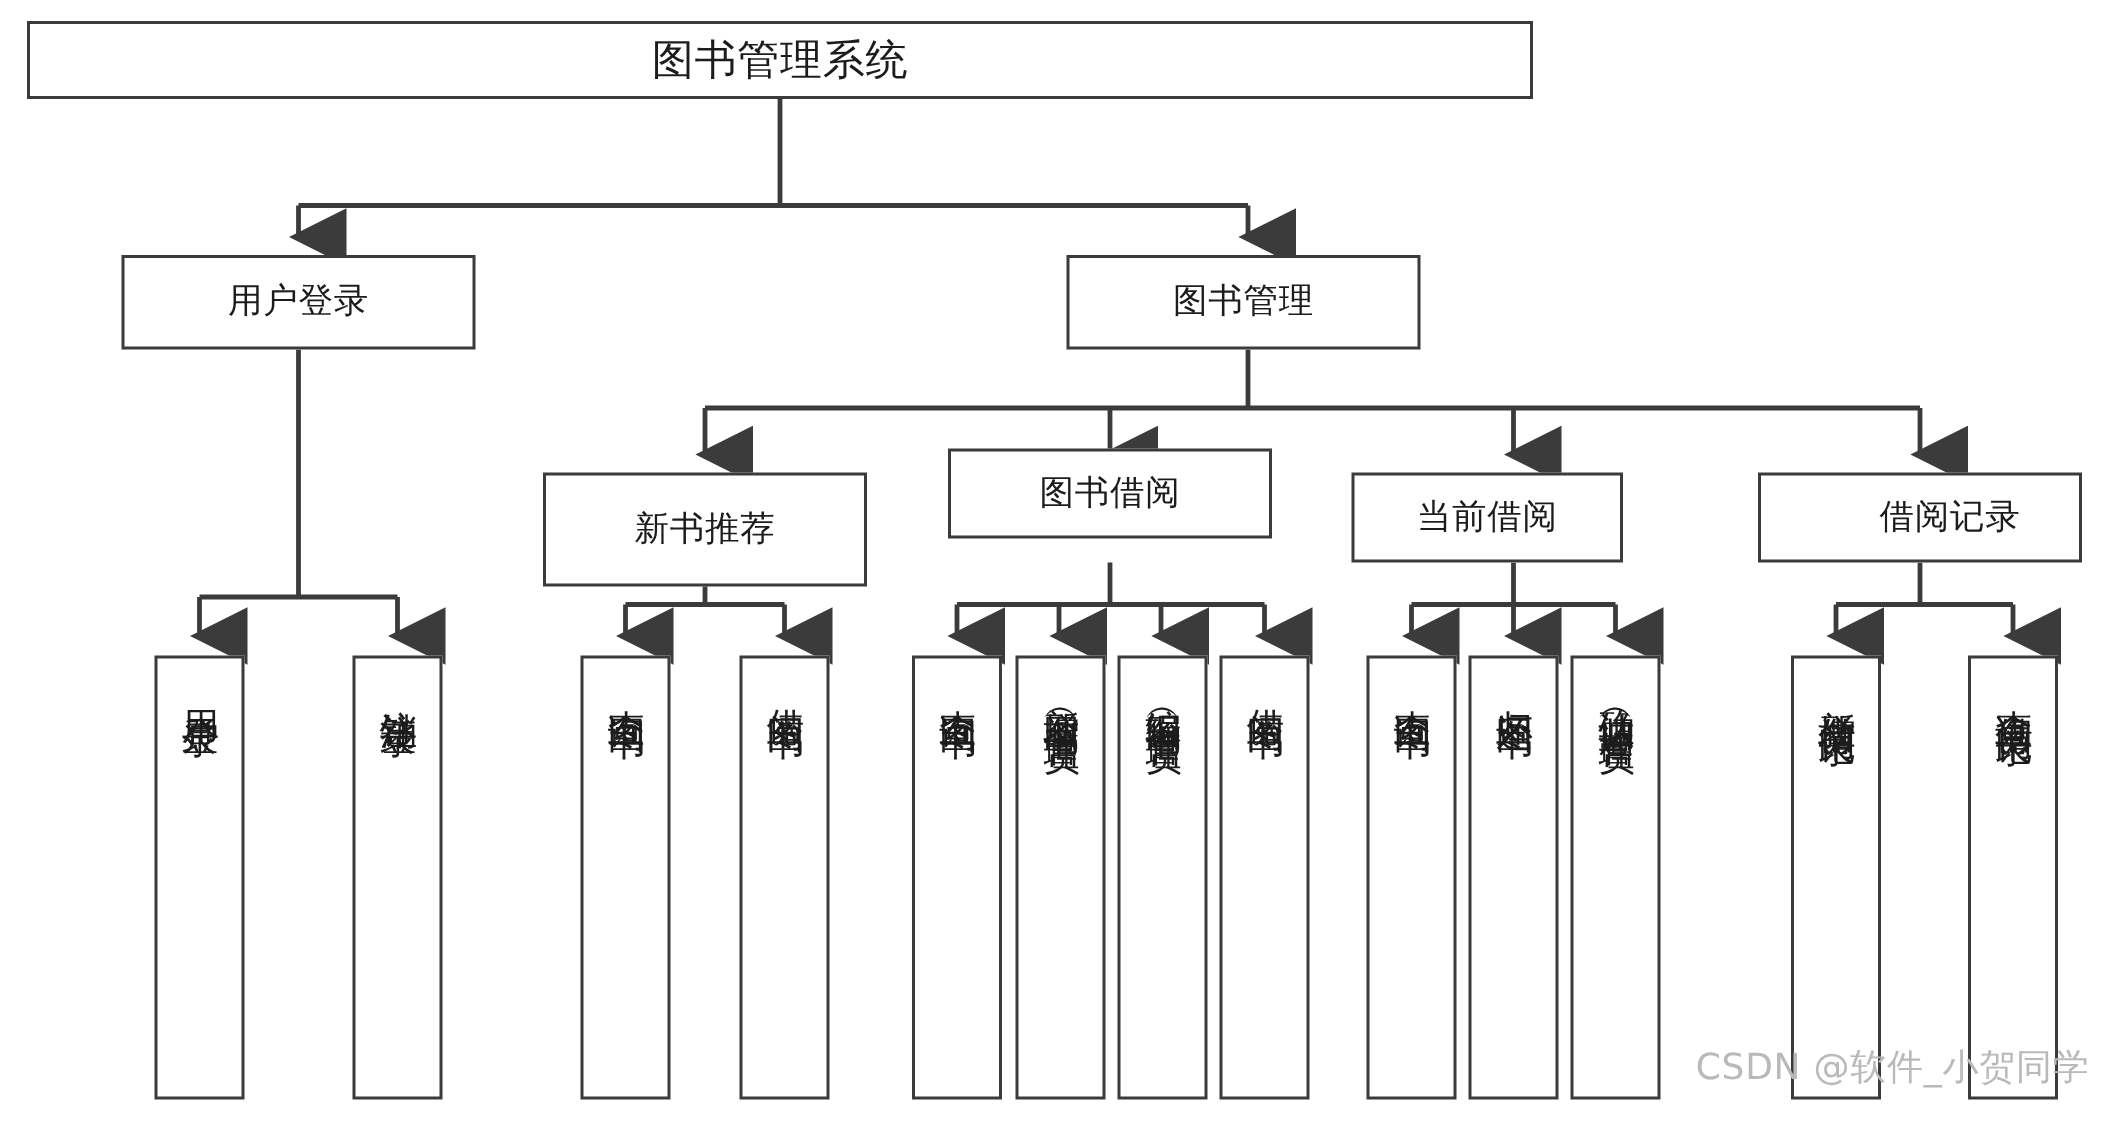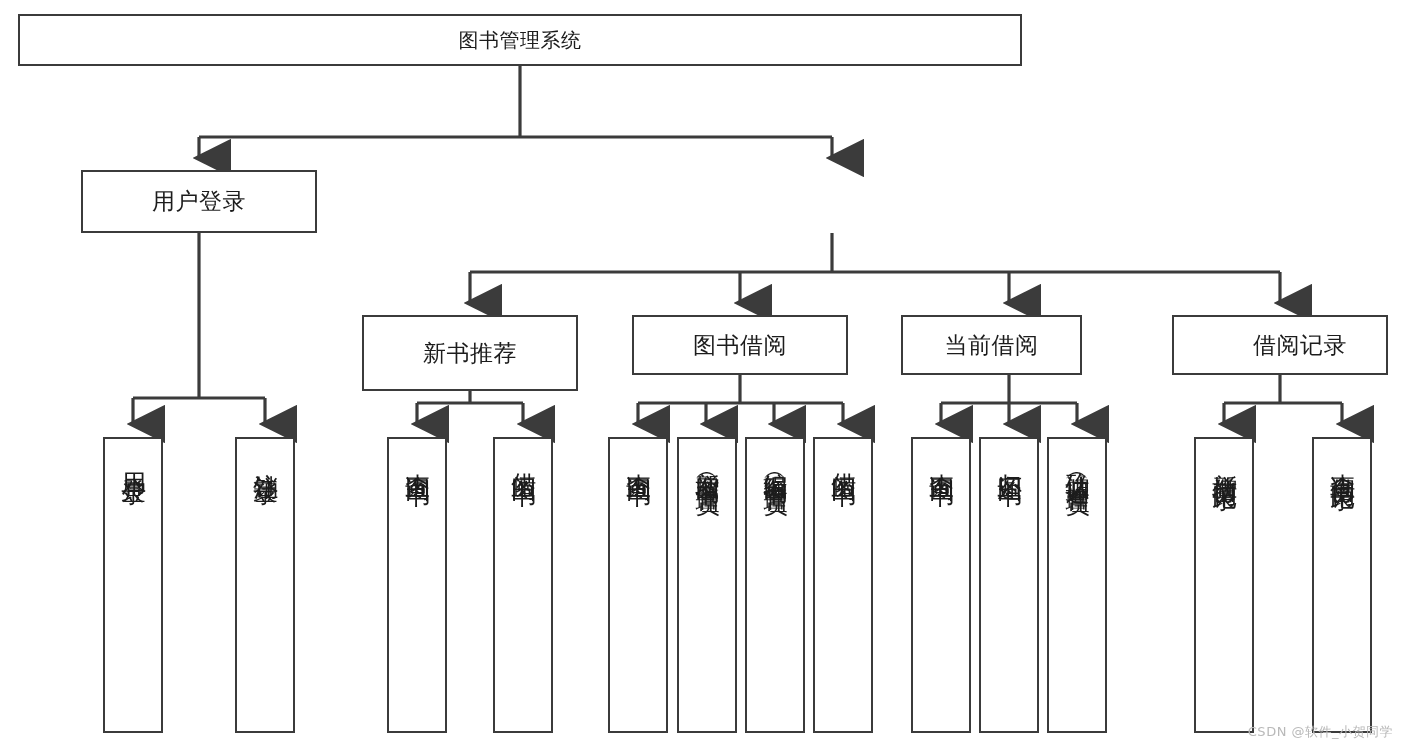--- a/index.html
+++ b/index.html
@@ -41,21 +41,21 @@
     text-align: center;
     line-height: 1.22;
     letter-spacing: 0.5px;
   }
   
   .node.h .label {
     writing-mode: horizontal-tb;
     font-size: 23px;
   }
   .node.root .label {
-    font-size: 20px;
+    font-size: 28px;
   }
   
   .node.v {
     align-items: flex-start;
     justify-content: center;
     padding-top: 14px;
   }
   .node.v .label {
     writing-mode: vertical-rl;
     text-orientation: upright;
@@ -63,22 +63,22 @@
     line-height: 1.05;
     letter-spacing: 3px;
     white-space: nowrap;
   }
   .node.v.tall .label {
     font-size: 24px;
   }
   .watermark {
     position: absolute;
     right: 12px;
-    bottom: 6px;
-    font-size: 13px;
+    bottom: 20px;
+    font-size: 24px;
     color: #b9b9b9;
     white-space: nowrap;
     letter-spacing: 0.5px;
   }
 </style>
 </head>
 <body>
 
 <div id="diagram">
 
@@ -134,25 +134,28 @@
     </g>
   </svg>
 
   <div class="node h root" style="left:18px; top:14px; width:1004px; height:52px;">
     <span class="label">图书管理系统</span>
   </div>
 
   <div class="node h" style="left:81px; top:170px; width:236px; height:63px;">
     <span class="label">用户登录</span>
   </div>
+  <div class="node h" style="left:711px; top:170px; width:236px; height:63px;">
+    <span class="label">图书管理</span>
+  </div>
 
   <div class="node h" style="left:362px; top:315px; width:216px; height:76px;">
     <span class="label">新书推荐</span>
   </div>
-  <div class="node h" style="left:632px; top:315px; width:216px; height:60px;">
+  <div class="node h" style="left:632px; top:299px; width:216px; height:60px;">
     <span class="label">图书借阅</span>
   </div>
   <div class="node h" style="left:901px; top:315px; width:181px; height:60px;">
     <span class="label">当前借阅</span>
   </div>
   <div class="node h" style="left:1172px; top:315px; width:216px; height:60px;padding-left:40px;">
     <span class="label">借阅记录</span>
   </div>
 
   <div class="node v" style="left:103px; top:437px; width:60px; height:296px;">

